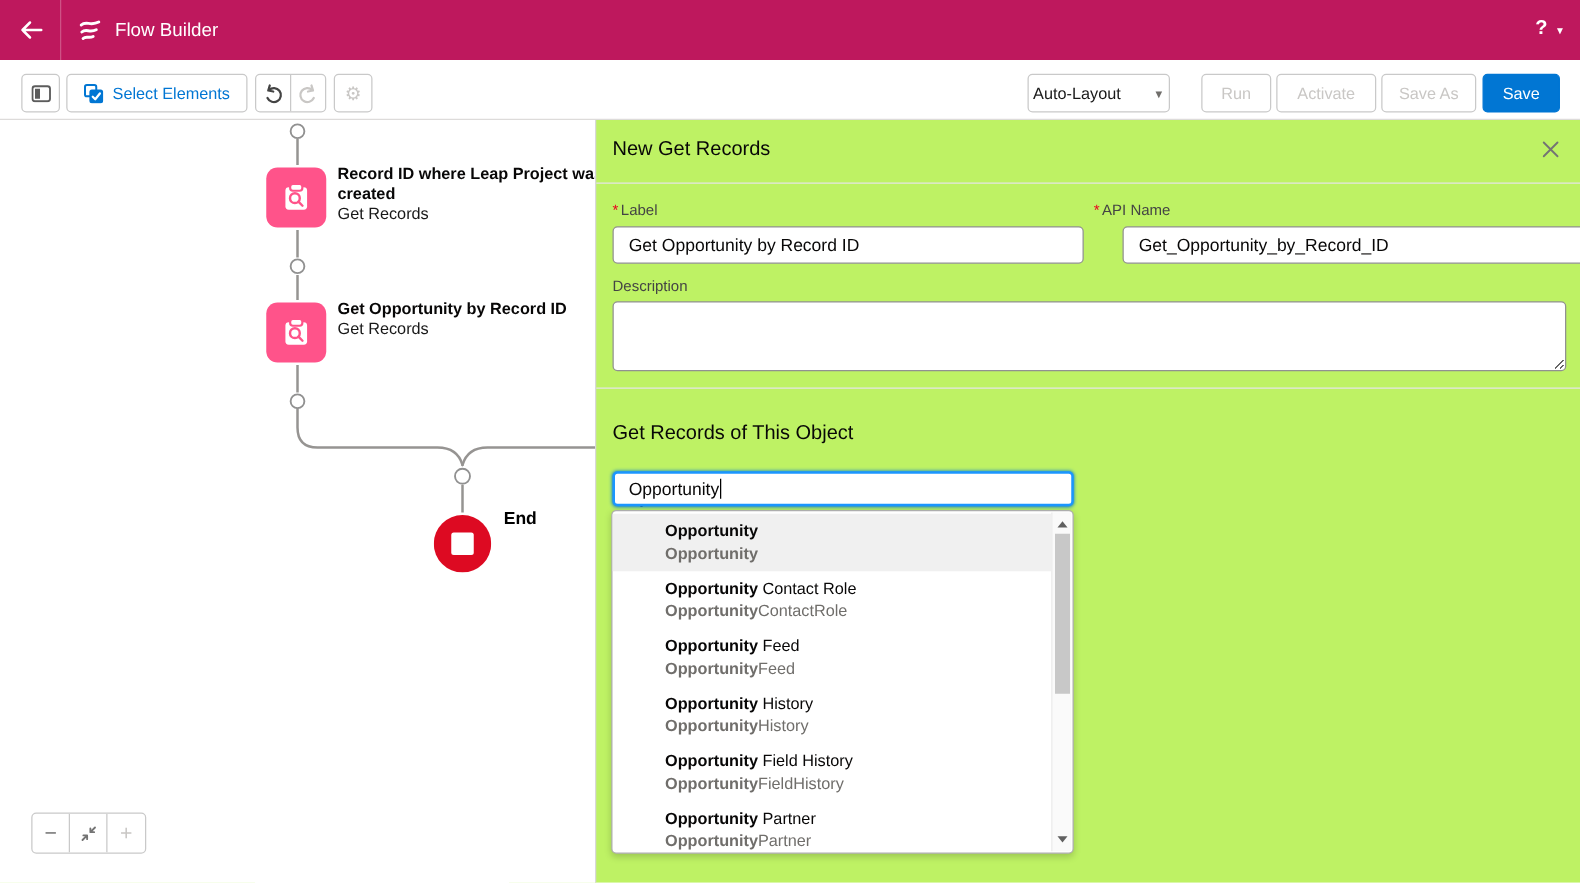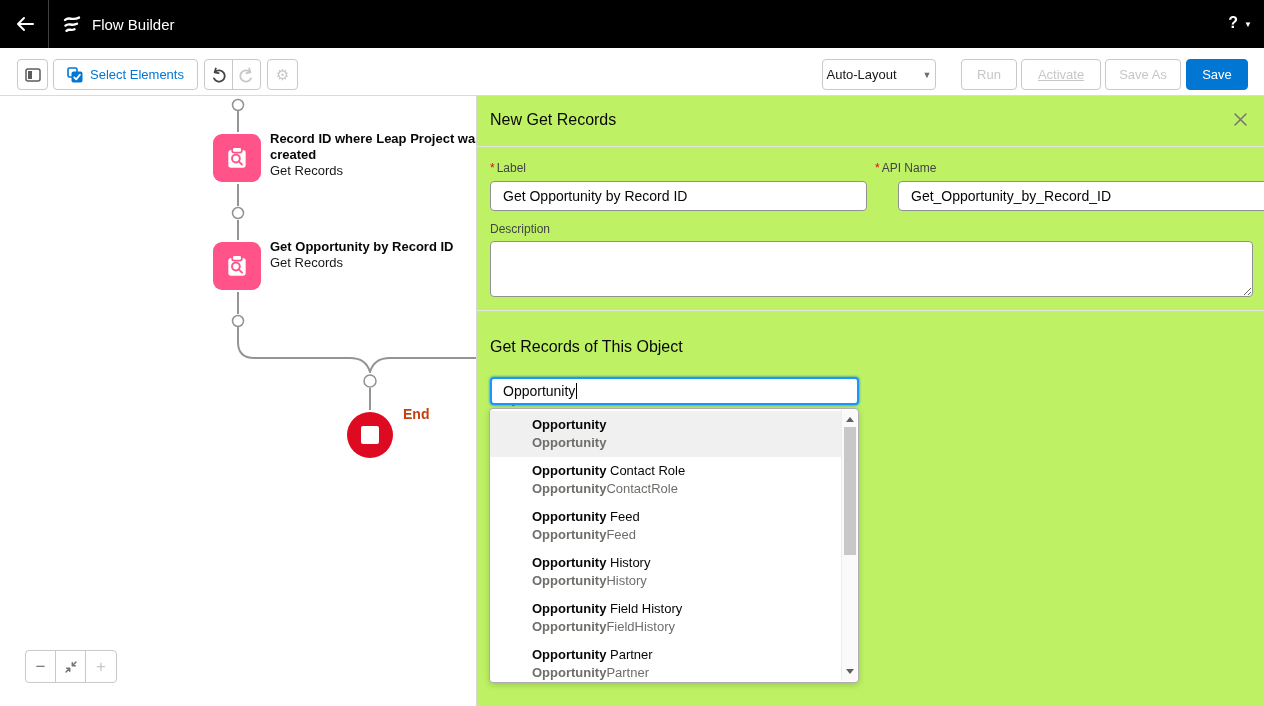--- a/index.html
+++ b/index.html
@@ -1,20 +1,20 @@
 <!DOCTYPE html>
 <html><head>
 <meta charset="utf-8">
 <style>
   * { margin:0; padding:0; box-sizing:border-box; }
   html,body { width:1264px; height:706px; overflow:hidden; background:#fff;
     font-family:"Liberation Sans", sans-serif; }
 
   
-  .topbar { position:absolute; left:0; top:0; width:1264px; height:60px; background:#000000; }
+  .topbar { position:absolute; left:0; top:0; width:1264px; height:60px; background:#be185d; }
   .back-btn { position:absolute; left:12px; top:12px; width:26px; height:24px; cursor:pointer;
     display:flex; align-items:center; justify-content:center; }
   .topbar-divider { position:absolute; left:48px; top:0; width:1px; height:48px; background:rgba(255,255,255,.25); }
   .flow-logo { position:absolute; left:62px; top:13px; width:22px; height:22px; }
   .app-title { position:absolute; left:92px; top:16px; color:#fff; font-size:15px; }
   .help-wrap { position:absolute; right:26px; top:14px; color:#fff; font-size:16px; font-weight:bold; cursor:pointer; }
   .help-caret { position:absolute; right:12px; top:20px; color:#fff; font-size:8px; cursor:pointer; }
 
   
   .toolbar { position:absolute; left:0; top:48px; width:1264px; height:48px; background:#fff;
@@ -24,39 +24,39 @@
     font-size:13px; color:#181818; cursor:pointer; }
   .tb-btn.disabled { color:#c9c7c5; cursor:default; }
   .tb-toggle { left:17px; width:31px; }
   .tb-select { left:53px; width:145px; color:#0176d3; gap:7px; }
   .tb-undo-redo { left:204px; width:57px; padding:0; }
   .ur-half { width:28px; height:29px; display:flex; align-items:center; justify-content:center; cursor:pointer; }
   .ur-sep { width:1px; height:29px; background:#c9c9c9; }
   .tb-gear { left:267px; width:31px; font-size:15px; color:#c9c7c5; }
   .tb-autolayout { left:822px; width:114px; gap:26px; }
   .tb-run { left:961px; width:56px; }
-  .tb-activate { left:1021px; width:80px;text-decoration:underline; }
+  .tb-activate { left:1021px; width:80px; }
   .tb-saveas { left:1105px; width:76px; }
   .tb-save { left:1186px; width:62px; background:#0176d3; border-color:#0176d3; color:#fff; }
   .caret { font-size:9px; color:#706e6b; }
 
   
   .canvas { position:absolute; left:0; top:96px; width:1264px; height:610px; background:#fff; overflow:hidden; }
   .node-icon { position:absolute; width:48px; height:48px; border-radius:9px; background:#ff538a;
     display:flex; align-items:center; justify-content:center; cursor:pointer; }
   .node-icon-1 { left:213px; top:38px; }
   .node-icon-2 { left:213px; top:146px; }
   .node-text { position:absolute; left:270px; }
   .node-text-1 { top:35px; }
   .node-text-2 { top:143px; }
   .node-title-line { font-size:13px; font-weight:bold; color:#080707; line-height:16px; white-space:nowrap; }
   .node-title-line:empty { display:none; }
   .node-subtitle { font-size:13px; color:#181818; line-height:16px; }
   .end-node { position:absolute; left:347px; top:316px; width:46px; height:46px; cursor:pointer; }
-  .end-label { position:absolute; left:403px; top:310px; font-size:14px; font-weight:bold; color:#c2410c; }
+  .end-label { position:absolute; left:403px; top:310px; font-size:14px; font-weight:bold; color:#000000; }
 
   .zoom-ctl { position:absolute; left:25px; top:554px; display:flex; border:1px solid #c9c9c9;
     border-radius:4px; background:#fff; overflow:hidden; }
   .zoom-btn { width:30px; height:31px; display:flex; align-items:center; justify-content:center;
     font-size:17px; color:#747474; cursor:pointer; border-right:1px solid #c9c9c9; }
   .zoom-btn:last-child { border-right:none; }
   .zoom-btn.disabled { color:#c9c7c5; cursor:default; }
 
   
   .panel { position:absolute; left:476px; top:96px; width:788px; height:610px; background:#bef264;

